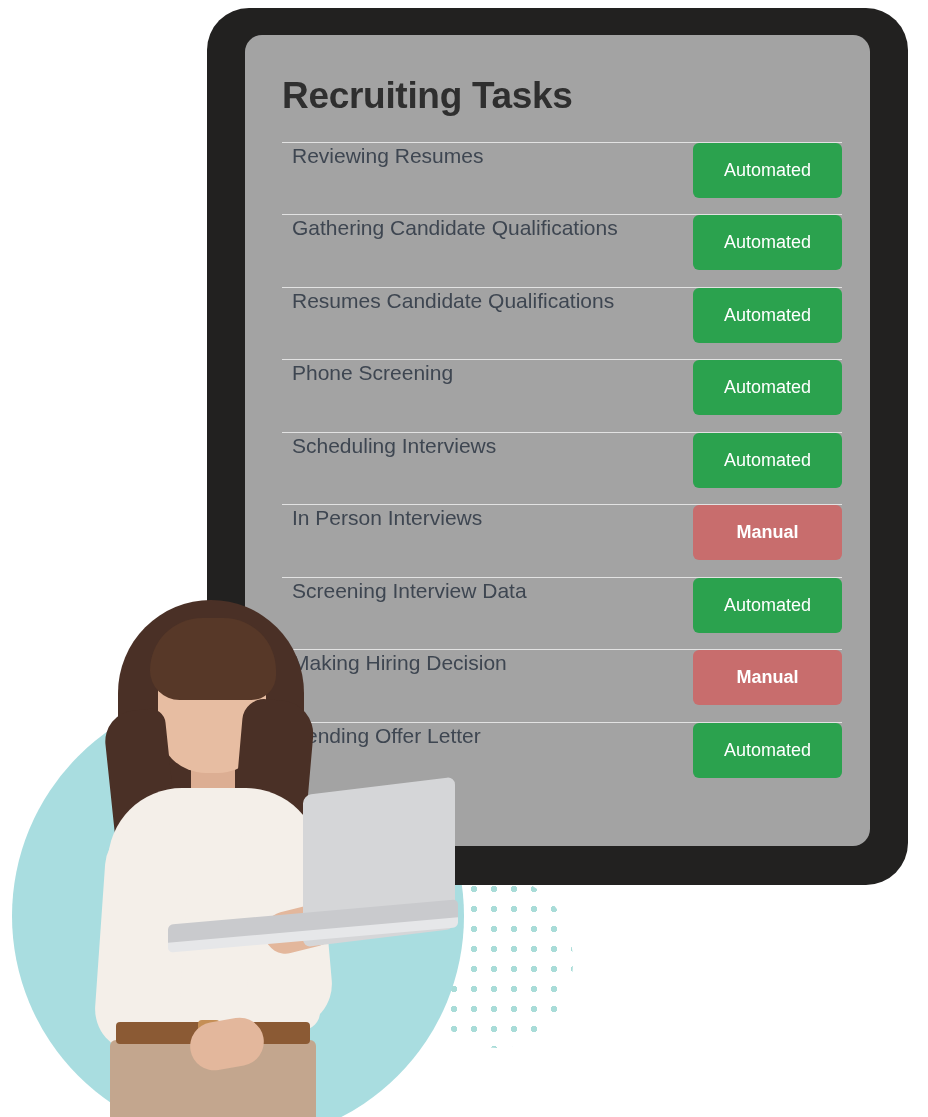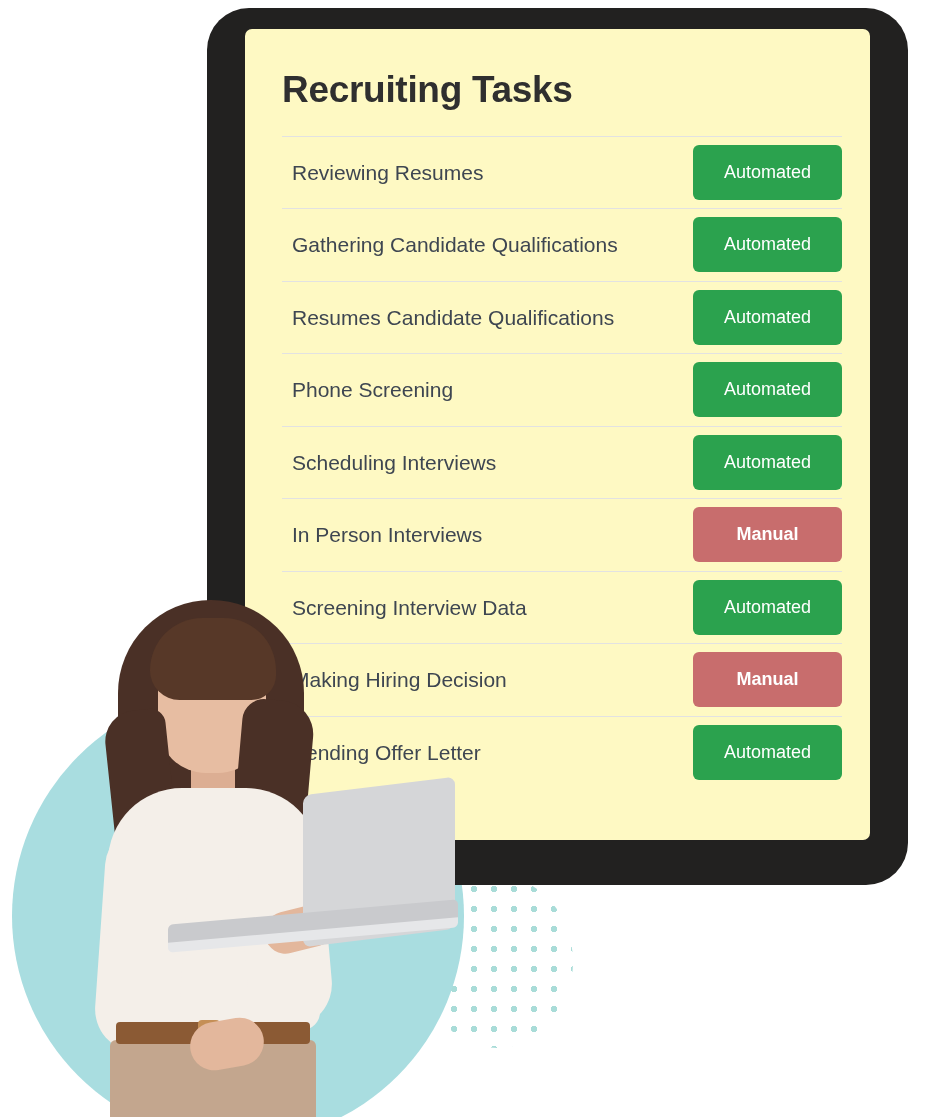--- a/index.html
+++ b/index.html
@@ -41,25 +41,25 @@
     width: 701px;
     height: 877px;
     background: #222120;
     border-radius: 42px;
     z-index: 3;
   }
 
   #tablet-screen {
     position: absolute;
     left: 245px;
-    top: 29px;
+    top: 35px;
     width: 625px;
     height: 811px;
-    background: #fef9c3;
-    border-radius: 7px;
+    background: #a3a3a3;
+    border-radius: 17px;
     z-index: 4;
     overflow: hidden;
   }
 
   
   #card-inner {
     position: absolute;
     left: 37px;
     top: 40px;
     width: 560px;
@@ -69,21 +69,21 @@
     font-size: 37px;
     font-weight: bold;
     color: #2f2f2f;
     letter-spacing: -0.3px;
     line-height: 1.15;
     padding-bottom: 24px;
   }
 
   .task-row {
     display: flex;
-    align-items: center;
+    align-items: flex-start;
     justify-content: space-between;
     height: 72.5px;
     border-top: 1px solid #e2e2e2;
   }
 
   .task-label {
     font-size: 21px;
     color: #3e4651;
     line-height: 1.2;
     padding-left: 10px;

